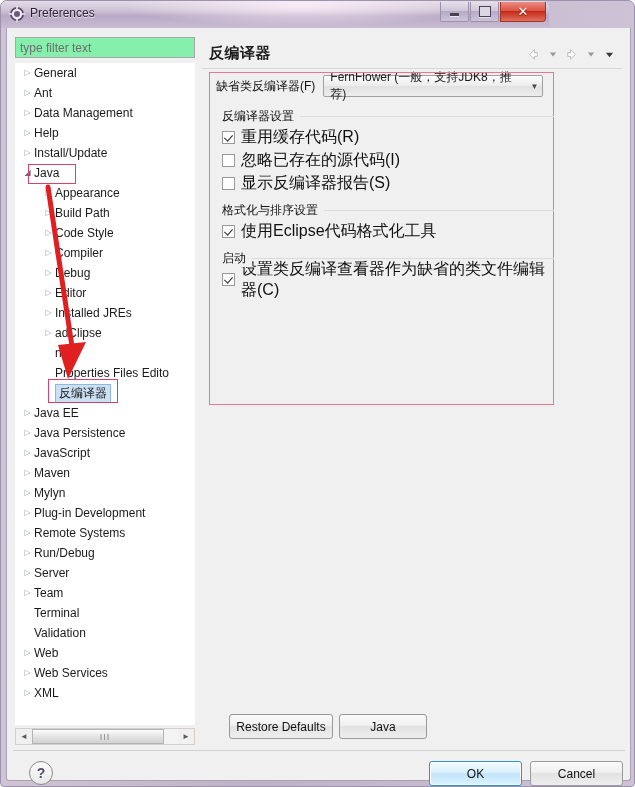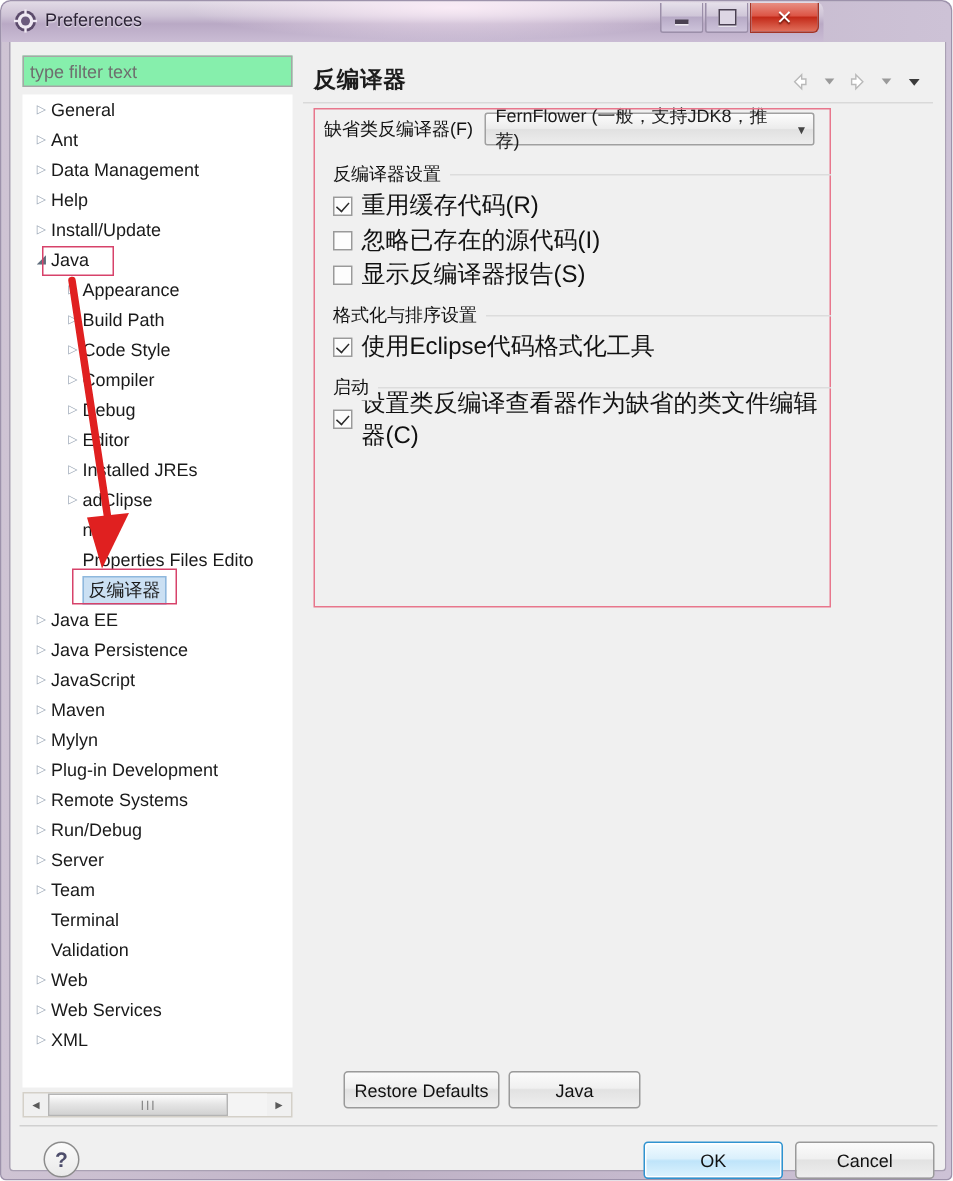--- a/index.html
+++ b/index.html
@@ -189,21 +189,21 @@
   }
   .hs-track {
     flex: 1;
     height: 15px;
     background: #f4f4f4;
     position: relative;
   }
   .hs-thumb {
     position: absolute;
     left: 0; top: 0;
-    width: 120px; height: 15px;
+    width: 132px; height: 15px;
     box-sizing: border-box;
     background: linear-gradient(to bottom,#fdfdfd,#e4e4e4 50%,#d2d2d2);
     border: 1px solid #b4b4b4;
     display: flex; align-items: center; justify-content: center;
     color: #8a8a8a;
     font-size: 9px;
     letter-spacing: 1px;
     padding-left: 14px;
   }
 

